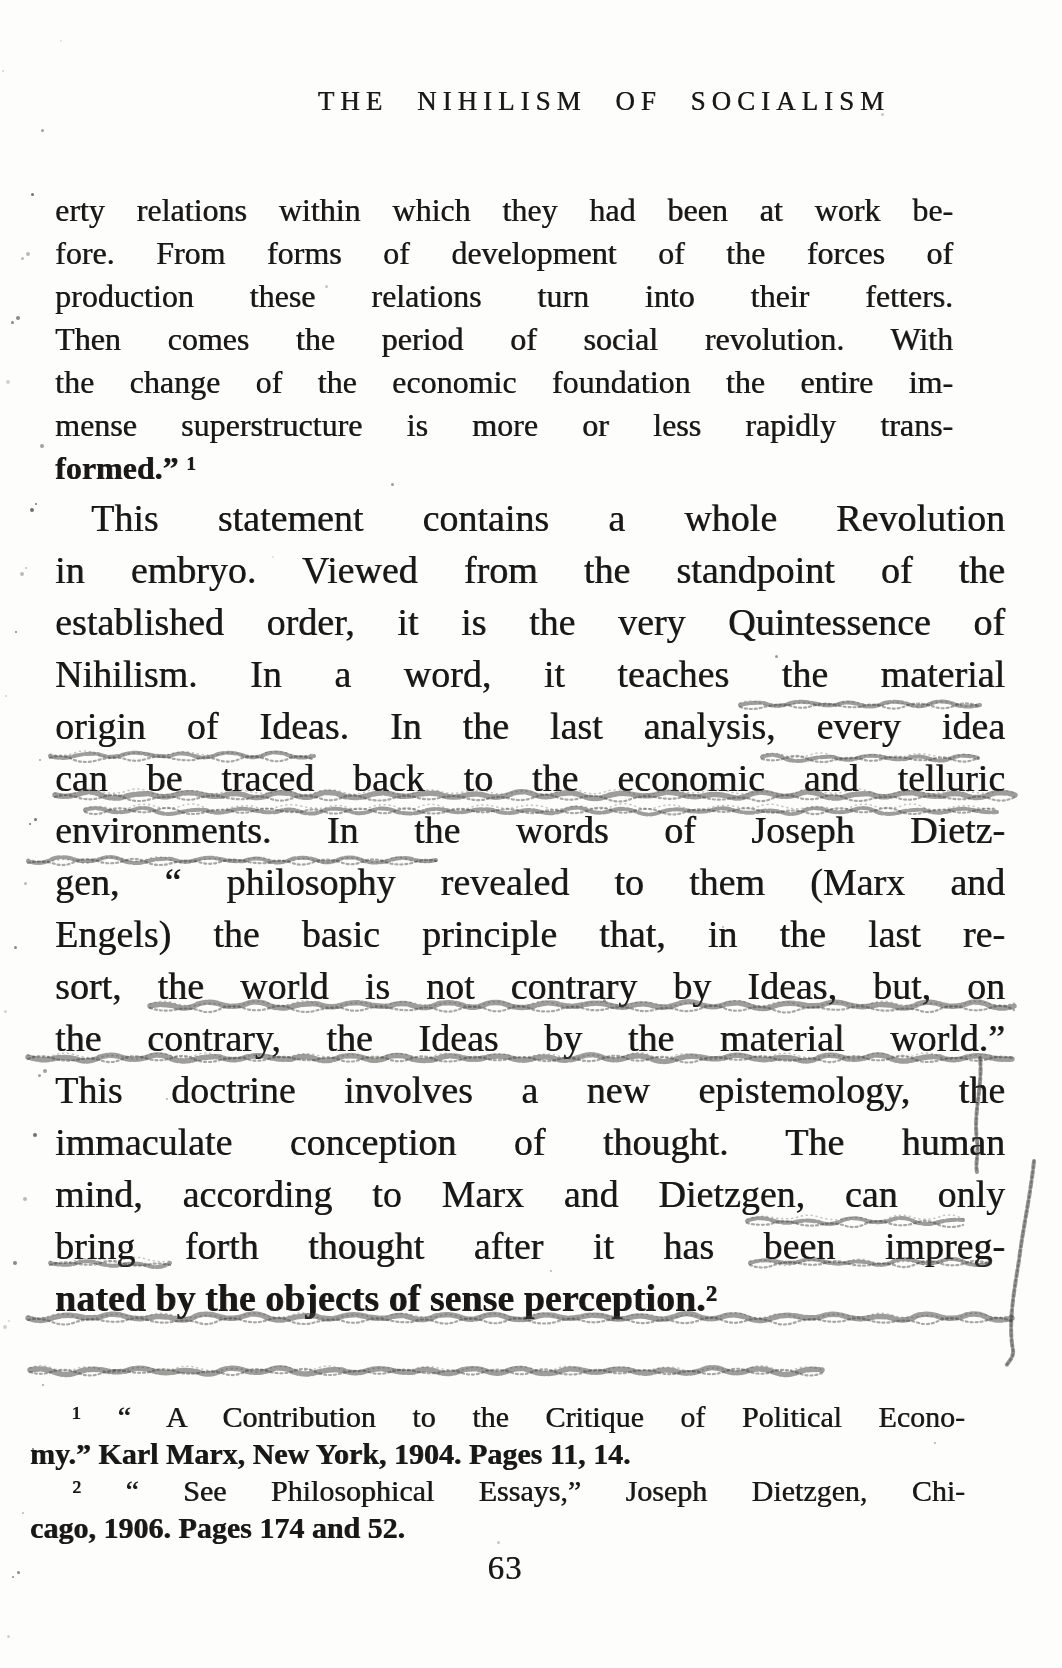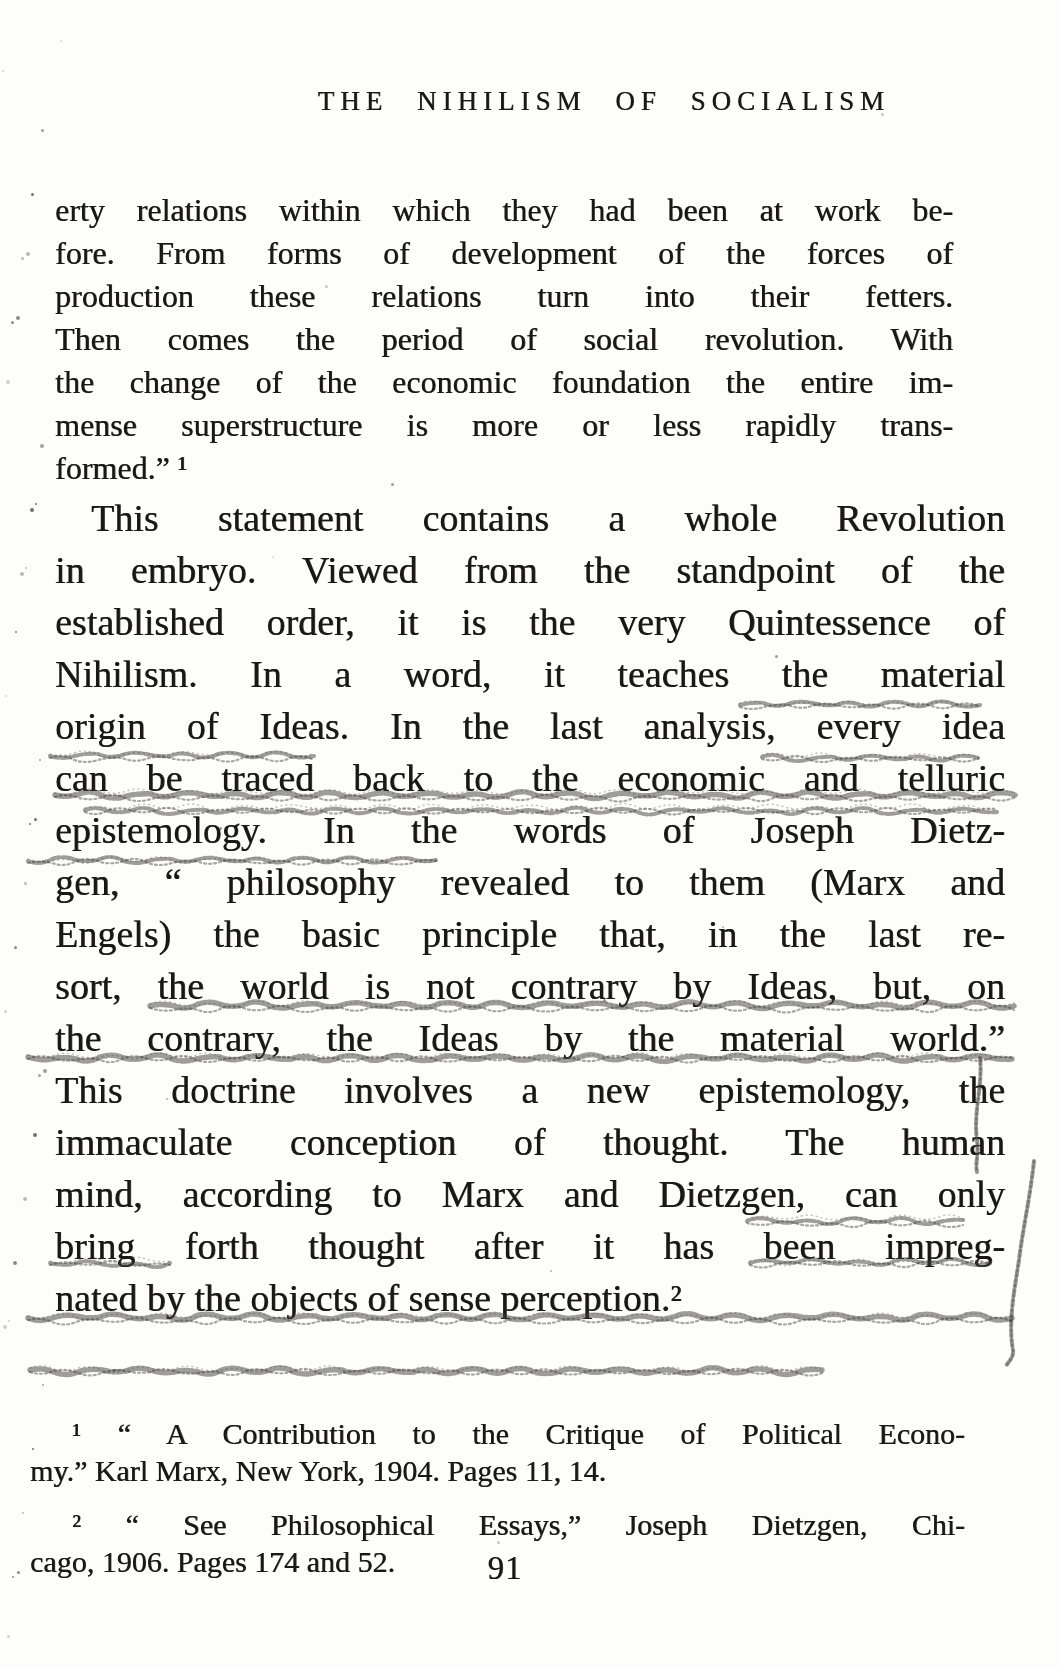--- a/index.html
+++ b/index.html
@@ -13,23 +13,23 @@
     position:absolute;top:86px;left:0;width:890px;text-align:right;
     font-size:27px;letter-spacing:6px;word-spacing:16px;
   }
   .quote-block{position:absolute;top:189px;left:55px;width:898px;
     font-size:32px;line-height:43px;}
   .body-block{position:absolute;top:492px;left:55px;width:950px;
     font-size:38px;line-height:52px;}
   .fn-block{position:absolute;top:1398px;left:30px;width:935px;
     font-size:30px;line-height:37px;}
   .line{text-align:justify;text-align-last:justify;}
-  .flush{text-align:left;text-align-last:left;}
+  .flush{text-align:left;text-align-last:left;font-weight:bold;}
   .indent{text-indent:36px;}
-  .fn-indent{text-indent:42px;margin-top:17px;}
+  .fn-indent{text-indent:42px;}
   .page-number{position:absolute;top:1550px;left:0;width:1010px;
     text-align:center;font-size:33px;letter-spacing:1px;}
   .marks-layer{position:absolute;top:0;left:0;pointer-events:none;}
   .speck{position:absolute;background:#23221f;border-radius:50%;}
 </style>
 </head>
 <body>
 
 <div class="page">
 
@@ -45,40 +45,40 @@
     <div class="line flush">formed.” ¹</div>
   </div>
 
   <div class="body-block txt">
     <div class="line indent">This statement contains a whole Revolution</div>
     <div class="line">in embryo. Viewed from the standpoint of the</div>
     <div class="line">established order, it is the very Quintessence of</div>
     <div class="line">Nihilism. In a word, it teaches the material</div>
     <div class="line">origin of Ideas. In the last analysis, every idea</div>
     <div class="line">can be traced back to the economic and telluric</div>
-    <div class="line">epistemology. In the words of Joseph Dietz-</div>
+    <div class="line">environments. In the words of Joseph Dietz-</div>
     <div class="line">gen, “ philosophy revealed to them (Marx and</div>
     <div class="line">Engels) the basic principle that, in the last re-</div>
     <div class="line">sort, the world is not contrary by Ideas, but, on</div>
     <div class="line">the contrary, the Ideas by the material world.”</div>
     <div class="line">This doctrine involves a new epistemology, the</div>
     <div class="line">immaculate conception of thought. The human</div>
     <div class="line">mind, according to Marx and Dietzgen, can only</div>
     <div class="line">bring forth thought after it has been impreg-</div>
     <div class="line flush">nated by the objects of sense perception.²</div>
   </div>
 
   <div class="fn-block txt">
     <div class="line fn-indent">¹ “ A Contribution to the Critique of Political Econo-</div>
     <div class="line flush">my.” Karl Marx, New York, 1904. Pages 11, 14.</div>
     <div class="line fn-indent">² “ See Philosophical Essays,” Joseph Dietzgen, Chi-</div>
     <div class="line flush">cago, 1906. Pages 174 and 52.</div>
   </div>
 
-  <div class="page-number txt">91</div>
+  <div class="page-number txt">63</div>
 
   <svg class="marks-layer" id="marks" width="1062" height="1668" viewBox="0 0 1062 1668">
       <path d="M740,705 q12,-3 24,-2 q12,5 24,1 q12,-4 24,-1 q12,3 24,2 q12,-5 24,0 q12,4 24,-2 q12,-3 24,1 q12,5 24,-1 q12,-4 24,2 q12,3 24,0" fill="none" stroke="#3f3e3a" stroke-width="4" stroke-dasharray="9 3" opacity="0.5" stroke-linecap="round"></path>
       <path d="M740,707 q12,4 24,0 q12,-3 24,-2 q12,5 24,1 q12,-4 24,-1 q12,3 24,2 q12,-5 24,0 q12,4 24,-2 q12,-3 24,1 q12,5 24,-1 q12,-4 24,2" fill="none" stroke="#3f3e3a" stroke-width="2.2" stroke-dasharray="2 3" opacity="0.45" stroke-linecap="round"></path>
       <path d="M740,703 q12,-5 24,2 q12,4 24,0 q12,-3 24,-2 q12,5 24,1 q12,-4 24,-1 q12,3 24,2 q12,-5 24,0 q12,4 24,-2 q12,-3 24,1 q12,5 24,-1" fill="none" stroke="#3f3e3a" stroke-width="1.5" stroke-dasharray="1 4" opacity="0.3" stroke-linecap="round"></path>
       <path d="M50,756 q12,4 24,0 q12,-3 24,-2 q12,5 24,1 q12,-4 24,-1 q12,3 24,2 q12,-5 24,0 q12,4 24,-2 q12,-3 24,1 q12,5 24,-1 q12,-4 24,2 q12,3 24,0" fill="none" stroke="#3f3e3a" stroke-width="4" stroke-dasharray="9 3" opacity="0.5" stroke-linecap="round"></path>
       <path d="M50,758 q12,-5 24,2 q12,4 24,0 q12,-3 24,-2 q12,5 24,1 q12,-4 24,-1 q12,3 24,2 q12,-5 24,0 q12,4 24,-2 q12,-3 24,1 q12,5 24,-1 q12,-4 24,2" fill="none" stroke="#3f3e3a" stroke-width="2.2" stroke-dasharray="2 3" opacity="0.45" stroke-linecap="round"></path>
       <path d="M50,754 q12,3 24,-1 q12,-5 24,2 q12,4 24,0 q12,-3 24,-2 q12,5 24,1 q12,-4 24,-1 q12,3 24,2 q12,-5 24,0 q12,4 24,-2 q12,-3 24,1 q12,5 24,-1" fill="none" stroke="#3f3e3a" stroke-width="1.5" stroke-dasharray="1 4" opacity="0.3" stroke-linecap="round"></path>
       <path d="M762,757 q12,-5 24,2 q12,4 24,0 q12,-3 24,-2 q12,5 24,1 q12,-4 24,-1 q12,3 24,2 q12,-5 24,0 q12,4 24,-2 q12,-3 24,1" fill="none" stroke="#3f3e3a" stroke-width="4" stroke-dasharray="9 3" opacity="0.5" stroke-linecap="round"></path>
       <path d="M762,759 q12,3 24,-1 q12,-5 24,2 q12,4 24,0 q12,-3 24,-2 q12,5 24,1 q12,-4 24,-1 q12,3 24,2 q12,-5 24,0 q12,4 24,-2" fill="none" stroke="#3f3e3a" stroke-width="2.2" stroke-dasharray="2 3" opacity="0.45" stroke-linecap="round"></path>

